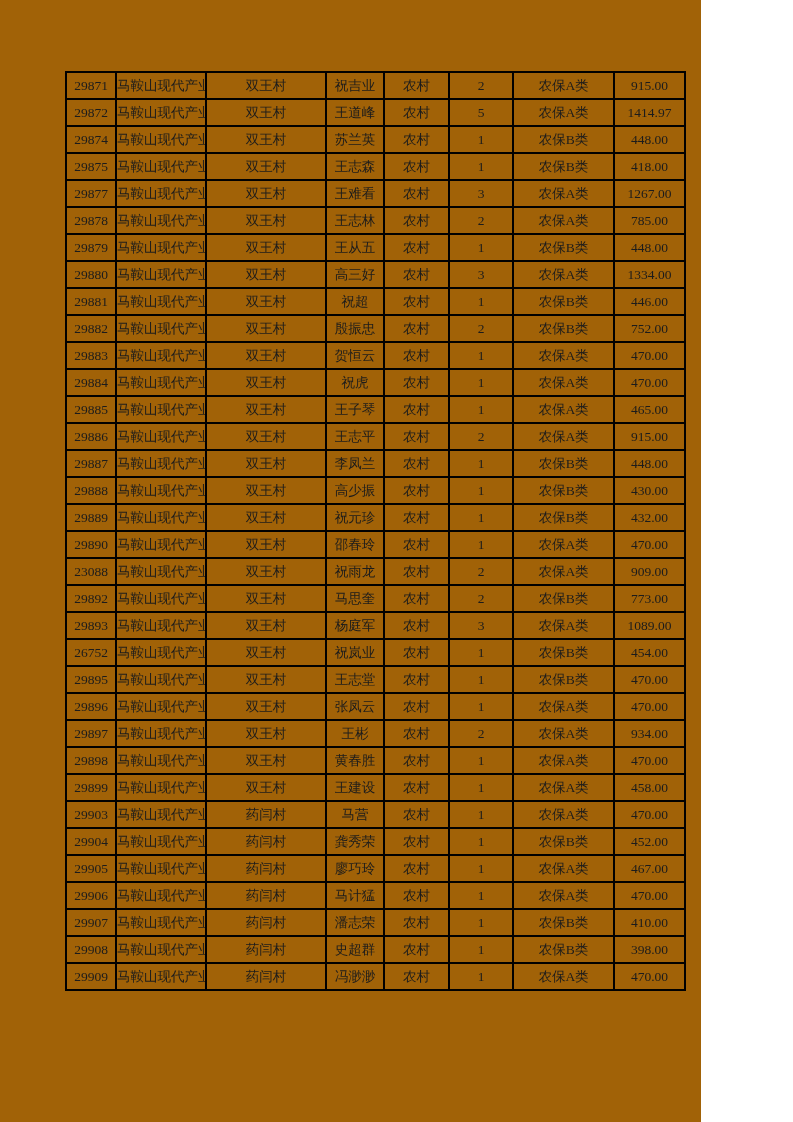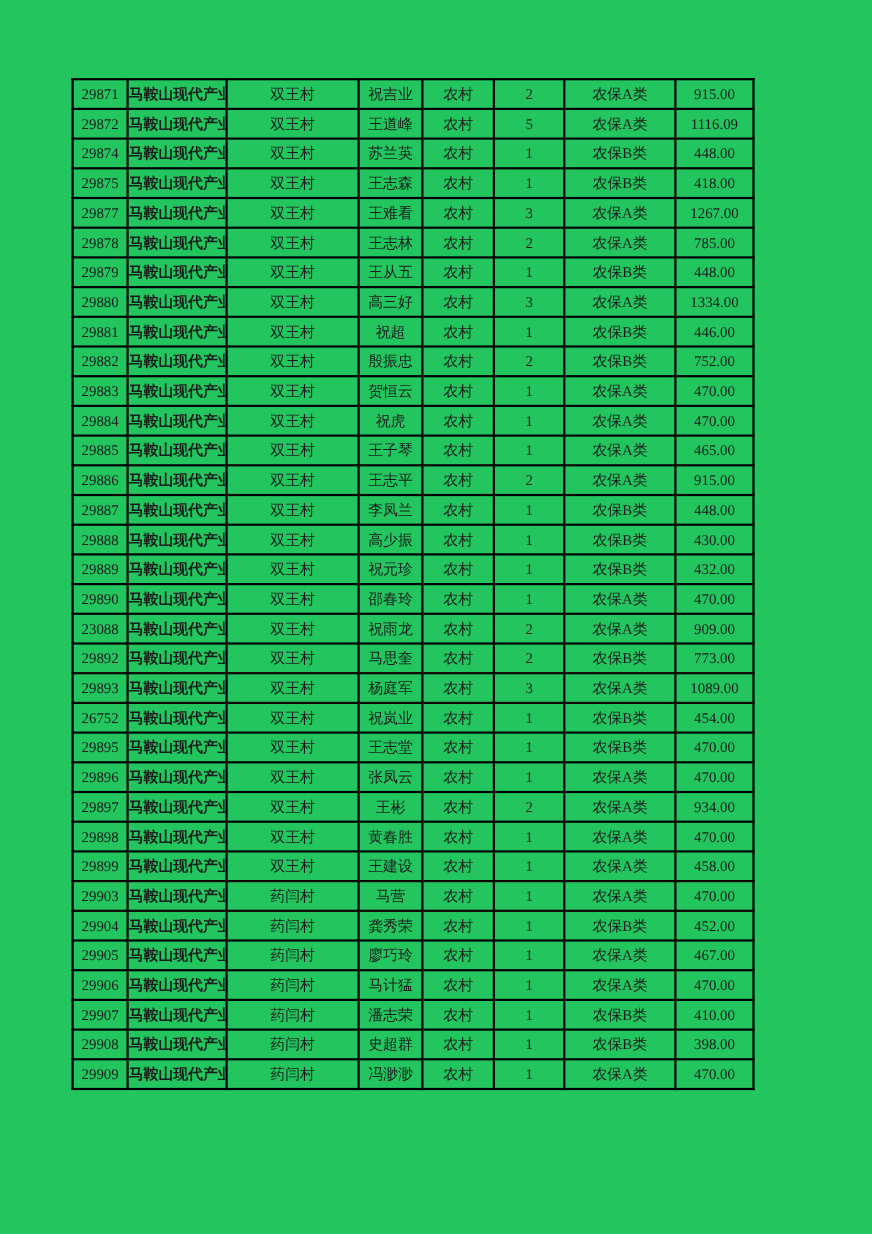--- a/index.html
+++ b/index.html
@@ -2,23 +2,23 @@
 <html><head>
 <meta charset="utf-8">
 <style>
   html, body {
     margin: 0;
     padding: 0;
     background: #ffffff;
   }
   .page {
     position: relative;
-    width: 793px;
+    width: 701px;
     height: 1122px;
-    background: #22c55e;
+    background: #a16207;
     overflow: hidden;
     font-family: "Liberation Serif", "DejaVu Serif", serif;
     color: #000000;
   }
   table.grid {
     position: absolute;
     left: 65px;
     top: 71px;
     border-collapse: collapse;
     table-layout: fixed;
@@ -31,21 +31,20 @@
     padding: 0 1px;
     text-align: center;
     vertical-align: middle;
     overflow: hidden;
     white-space: nowrap;
     color: #1c1c1c;
   }
   table.grid td.clip {
     text-align: left;
     padding: 0;
-    font-weight: bold;
   }
 </style>
 </head>
 <body>
 
 <div class="page">
   <table class="grid">
     <colgroup>
       <col style="width:50px">
       <col style="width:90px">
@@ -68,21 +67,21 @@
           <td>915.00</td>
         </tr>
         <tr>
           <td>29872</td>
           <td class="clip">马鞍山现代产业</td>
           <td>双王村</td>
           <td>王道峰</td>
           <td>农村</td>
           <td>5</td>
           <td>农保A类</td>
-          <td>1116.09</td>
+          <td>1414.97</td>
         </tr>
         <tr>
           <td>29874</td>
           <td class="clip">马鞍山现代产业</td>
           <td>双王村</td>
           <td>苏兰英</td>
           <td>农村</td>
           <td>1</td>
           <td>农保B类</td>
           <td>448.00</td>

